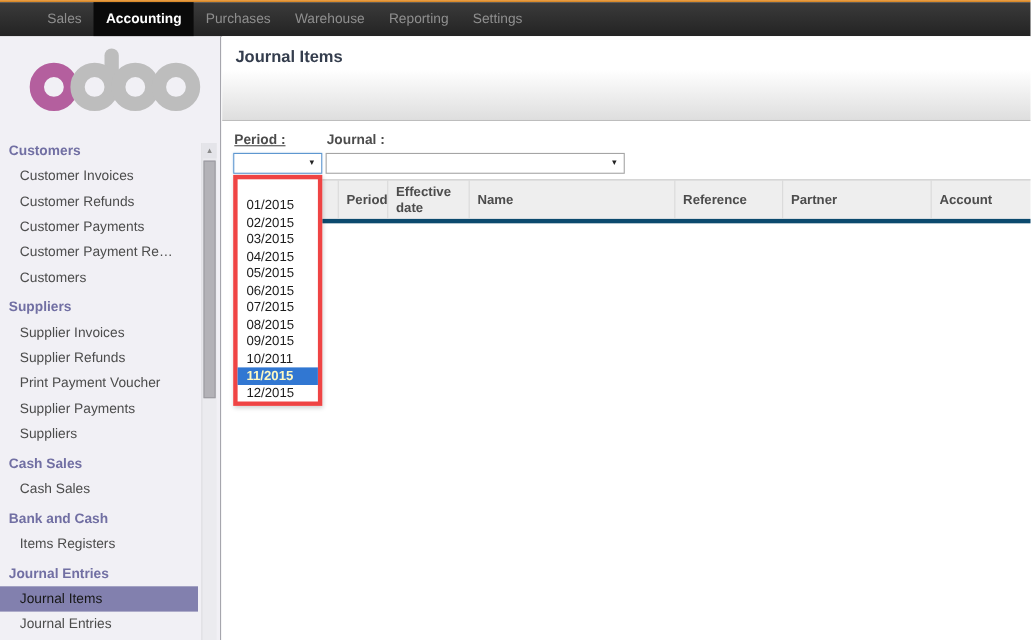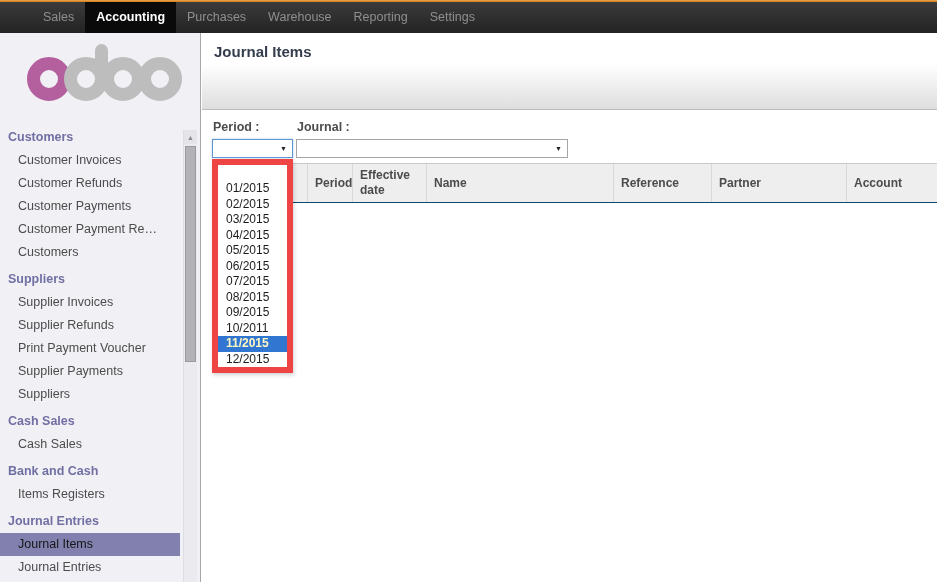--- a/index.html
+++ b/index.html
@@ -35,43 +35,43 @@
            font-size:7px; color:#8a8a8a; background:#e4e4e9; cursor:pointer; }
   .sb-thumb { position:absolute; top:16px; left:1px; width:11px; height:216px;
               background:#b3b2b7; border:1px solid #9c9ba1; cursor:pointer; }
 
   
   .main { position:absolute; left:202px; top:33px; right:0; bottom:0; background:#fff; }
   .main-header { height:77px; background:linear-gradient(180deg,#ffffff 40%,#dedede 100%); border-bottom:1px solid #bdbdbd; }
   .page-title { padding:10px 0 0 12px; font-size:15px; font-weight:bold; color:#343d4d; }
 
   .filter-label { position:absolute; top:87px; font-weight:bold; color:#4c4c4c; }
-  .lbl-period { left:11px; } .lbl-journal { left:95px; }
+  .lbl-period { left:11px;text-decoration:underline; } .lbl-journal { left:95px; }
 
   .select { position:absolute; top:106px; height:19px; background:#fff; cursor:pointer; font-size:12px; color:#333; }
   .select .arrow { position:absolute; right:5px; top:50%; transform:translateY(-54%); font-size:7px; color:#222; }
   .select-period { left:10px; width:81px; border:1px solid #5e97d0; box-shadow:0 0 2px rgba(82,150,210,.5); }
   .select-journal { left:94px; width:272px; border:1px solid #a5a5a5; }
 
   
   .thead { position:absolute; left:88px; right:0; top:130px; height:40px; display:flex;
-           background:#eeeeee; border-top:1px solid #c9c9c9; border-bottom:1px solid #0c4a6e; }
+           background:#eeeeee; border-top:1px solid #c9c9c9; border-bottom:4px solid #0c4a6e; }
   .th { border-right:1px solid #d9d9d9; padding:3px 7px; font-size:12px; font-weight:bold; color:#4c4c4c;
         display:flex; align-items:center; line-height:1.25; cursor:pointer; overflow:hidden; }
   .th-sel     { width:18px; cursor:default; }
   .th-period  { width:45px; }
   .th-eff     { width:74px; }
   .th-name    { width:187px; }
   .th-ref     { width:98px; }
   .th-partner { width:135px; }
   .th-account { flex:1; border-right:none; }
 
   
   .dropdown { position:absolute; left:10px; top:126px; width:81px; background:#fff;
-              border:6px solid #ef4444; box-shadow:1px 2px 4px rgba(0,0,0,.18); z-index:10; font-size:12px; }
+              border:4px solid #ef4444; box-shadow:1px 2px 4px rgba(0,0,0,.18); z-index:10; font-size:12px; }
   .dd-item { height:15.5px; line-height:15.5px; padding-left:8px; color:#1c1c1c; cursor:pointer; white-space:nowrap; }
   .dd-item.blank { height:16px; }
   .dd-item.highlighted { background:#3177d2; color:#fef9c3; font-weight:bold; }
 </style>
 </head>
 <body>
 
 <div class="topline"></div>
 
 <div class="navbar">

